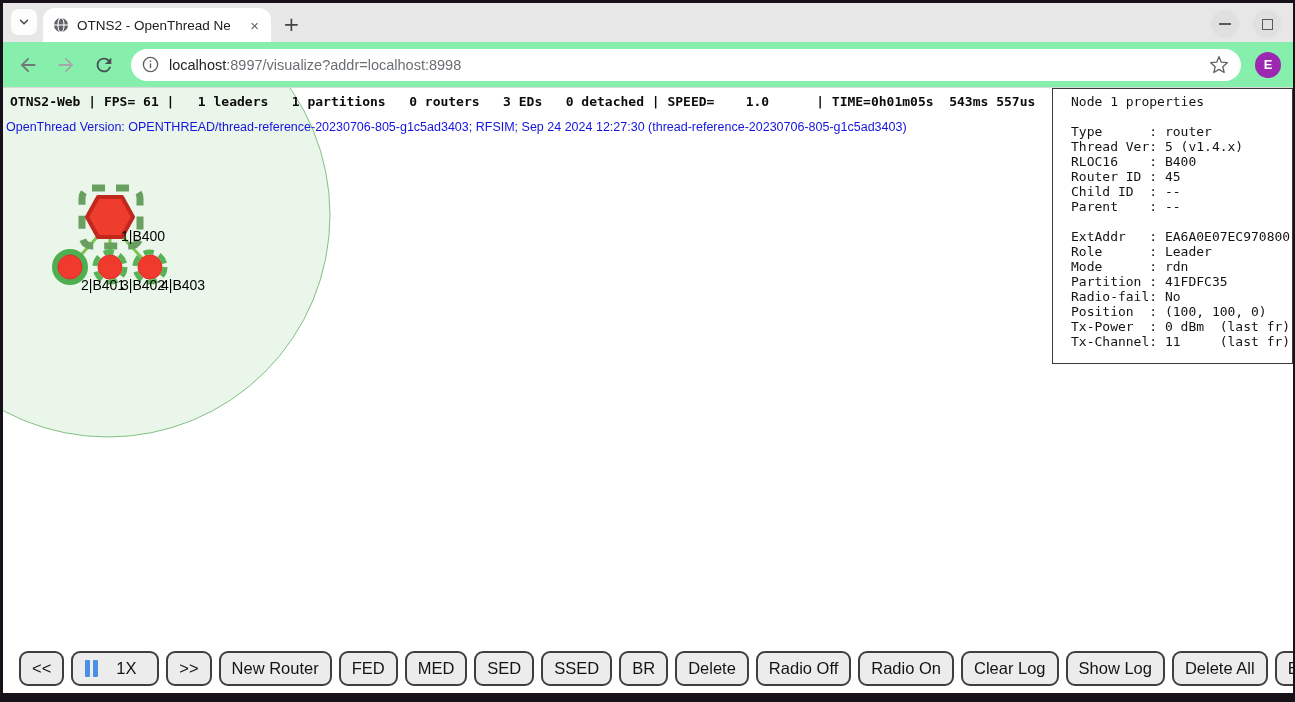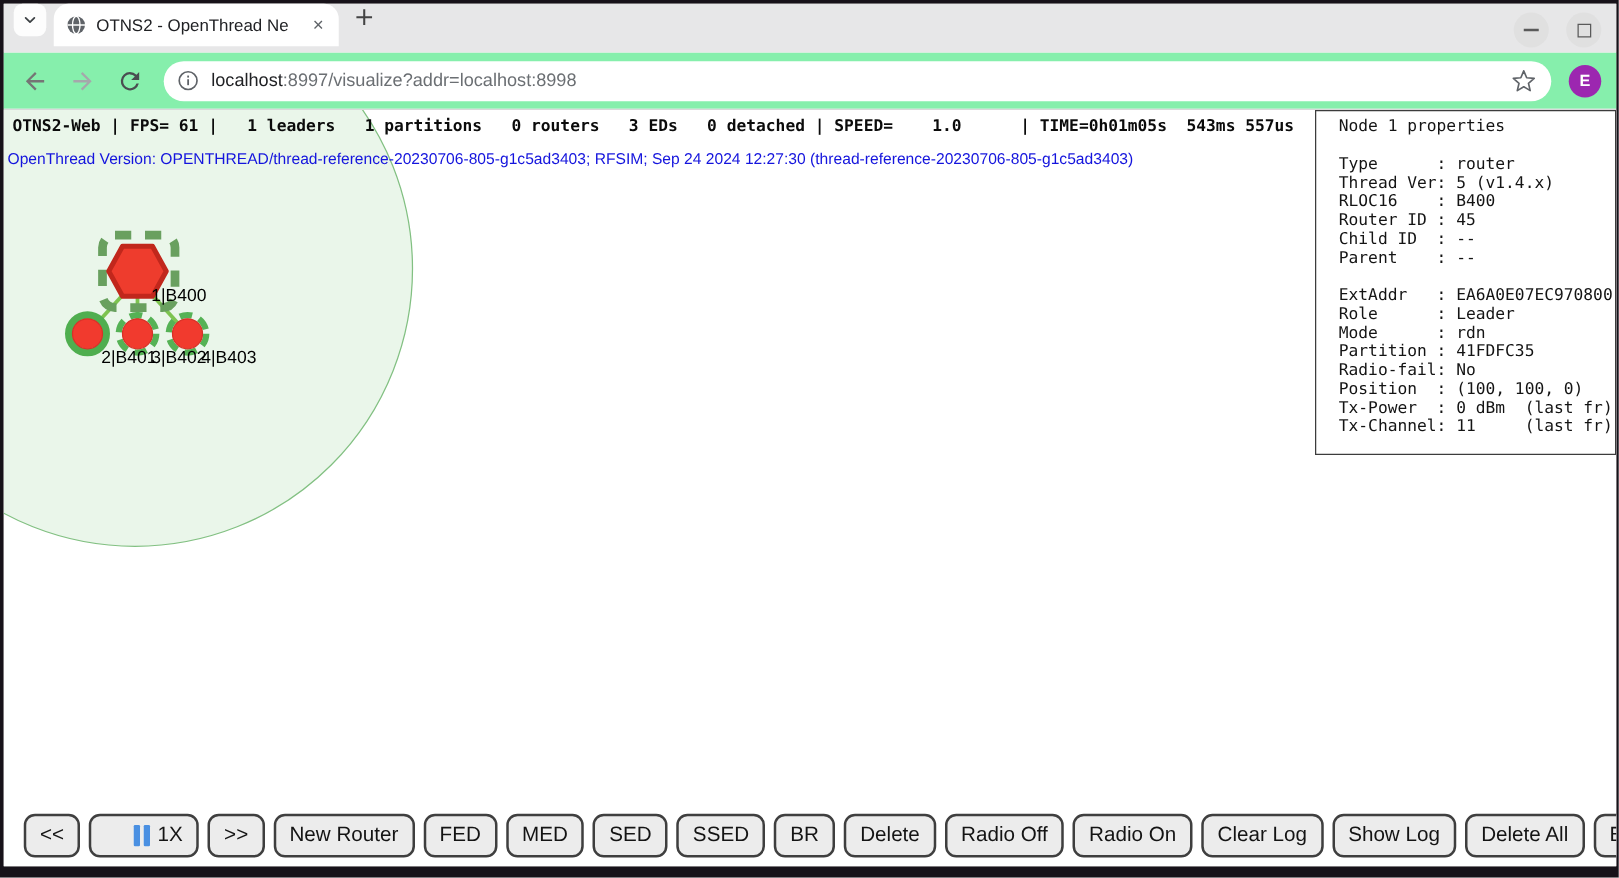--- a/index.html
+++ b/index.html
@@ -3,21 +3,21 @@
 <meta charset="utf-8">
 <style>
   * { margin:0; padding:0; box-sizing:border-box; }
   html,body { width:1295px; height:702px; }
   body { font-family:"Liberation Sans","DejaVu Sans",sans-serif; background:#171219; }
 
   .window { width:1295px; height:702px; border-style:solid; border-color:#171219;
             border-width:3px 2px 9px 3px; display:flex; flex-direction:column; background:#fff; }
 
   
-  .tabstrip { height:39px; background:#e7e7e8; display:flex; position:relative; flex:0 0 auto; }
+  .tabstrip { height:39px; background:#e7e7e8; display:flex; align-items:flex-end; position:relative; flex:0 0 auto; }
   .tab-search-btn { width:26px; height:26px; background:#fdfdfd; border-radius:7px; margin:0 0 7px 8px;
                     display:flex; align-items:center; justify-content:center; cursor:pointer; }
   .tab { width:228px; height:34px; background:#ffffff; border-radius:12px 12px 0 0; margin-left:6px;
          display:flex; align-items:center; padding:0 8px 0 10px; }
   .tab-favicon { width:16px; height:16px; flex:0 0 auto; }
   .tab-title { font-size:13.5px; color:#202124; margin-left:8px; white-space:nowrap; overflow:hidden; flex:1 1 auto; }
   .tab-close { font-size:15px; color:#5f6368; padding:0 4px; margin-left:4px; cursor:pointer; line-height:1; }
   .newtab-btn { font-size:20px; color:#444; margin:0 0 8px 12px; line-height:1; cursor:pointer;
                 font-family:"DejaVu Sans",sans-serif; }
   .winctl { position:absolute; top:7px; display:flex; align-items:center; justify-content:center;
@@ -52,21 +52,21 @@
                  background:#ffffff; border:1px solid #3c3c3c; padding:5px 0 0 18px; }
   .props-title, .props-body { font-family:"DejaVu Sans Mono",monospace; font-size:13px; line-height:15px;
                               color:#141414; white-space:pre; }
 
   
   .actionbar { position:absolute; left:16px; right:6px; bottom:7px; height:36px; z-index:3;
                display:flex; align-items:center; gap:7px; }
   .abtn { height:35px; background:#ececec; border:2px solid #3f3f3f; border-radius:9px; padding:0 11px;
           font-family:"Liberation Sans","DejaVu Sans",sans-serif; font-size:16.5px; color:#141414;
           display:flex; align-items:center; justify-content:center; white-space:nowrap; cursor:pointer; flex:0 0 auto; }
-  .abtn.speed { min-width:88px; justify-content:flex-end; gap:6px;padding-left:12px; }
+  .abtn.speed { min-width:88px; justify-content:flex-start; gap:18px;padding-left:12px; }
   .pause-icon { display:flex; gap:3px; }
   .pause-icon span { display:block; width:5px; height:17px; background:#4a90e2; border-radius:1px; }
 </style>
 </head>
 <body>
 
 <div class="window">
 
   <div class="tabstrip">
     <div class="tab-search-btn">

